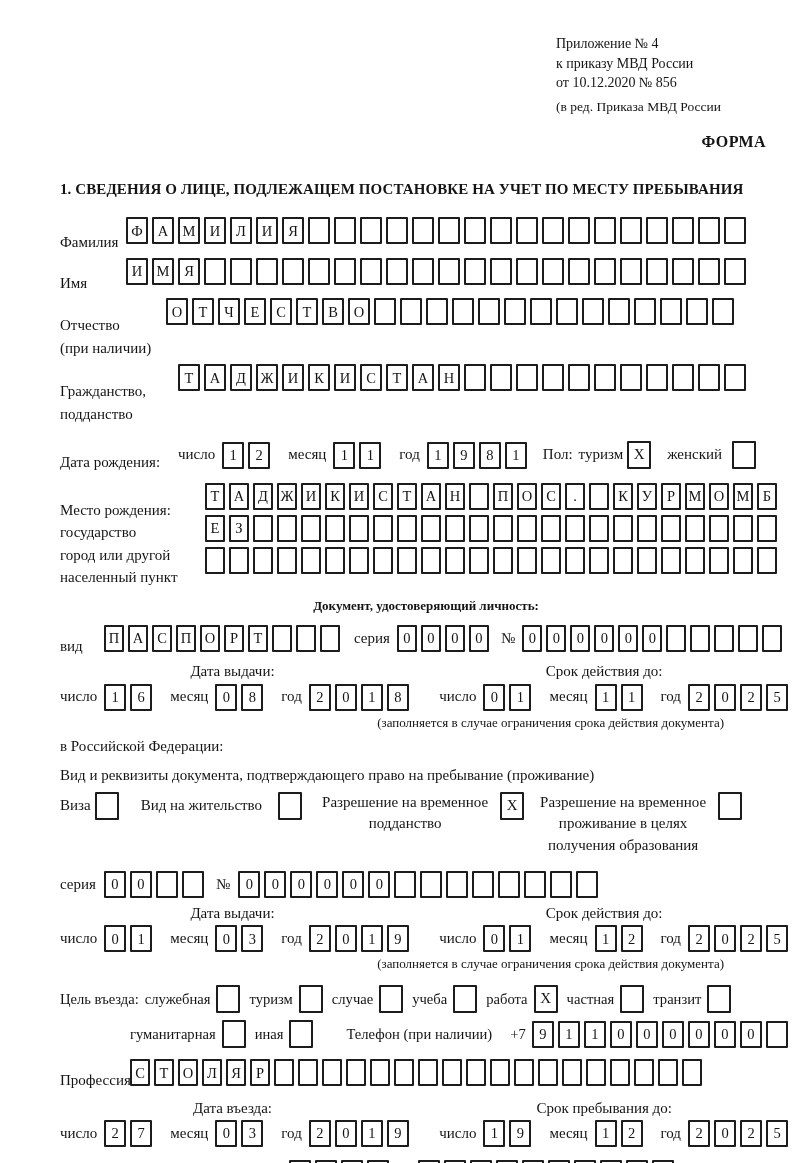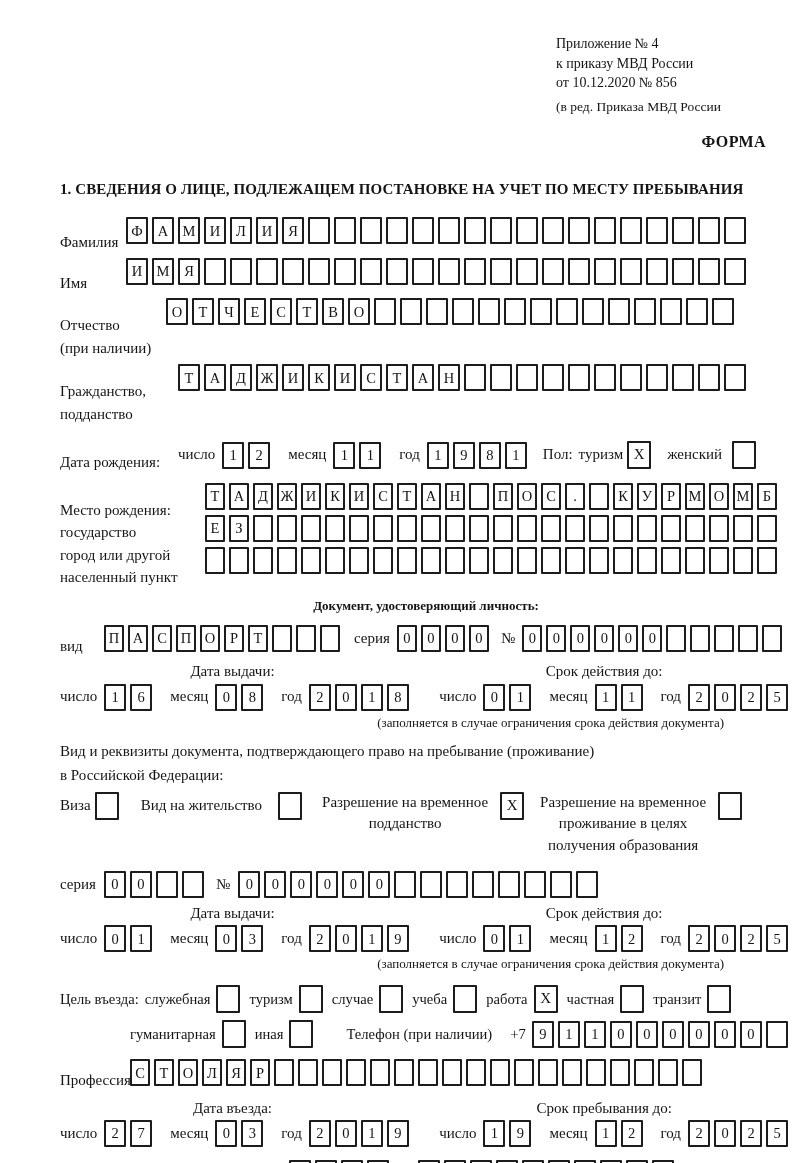--- a/index.html
+++ b/index.html
@@ -390,22 +390,22 @@
             <span class="cell">2</span>
             <span class="cell">0</span>
             <span class="cell">2</span>
             <span class="cell">5</span>
           </span>
         </div>
       <div class="small-note" style="margin-left:-62px">(заполняется в случае ограничения срока действия документа)</div>
     </div>
   </div>
 
+  <div style="margin-top:5px">в Российской Федерации:</div>
   <div style="margin-top:10px">Вид и реквизиты документа, подтверждающего право на пребывание (проживание)</div>
-  <div style="margin-top:5px">в Российской Федерации:</div>
 
   <div class="frow" style="margin-top:6px">
     <span style="margin-top:4px">Виза</span>
     <span class="checkbox" style="margin-left:4px"></span>
     <span style="margin-left:22px;margin-top:4px">Вид на жительство</span>
     <span class="checkbox" style="margin-left:16px"></span>
     <span class="opt-multi" style="margin-left:20px">
       <div>Разрешение на временное</div>
       <div>подданство</div>
     </span>

